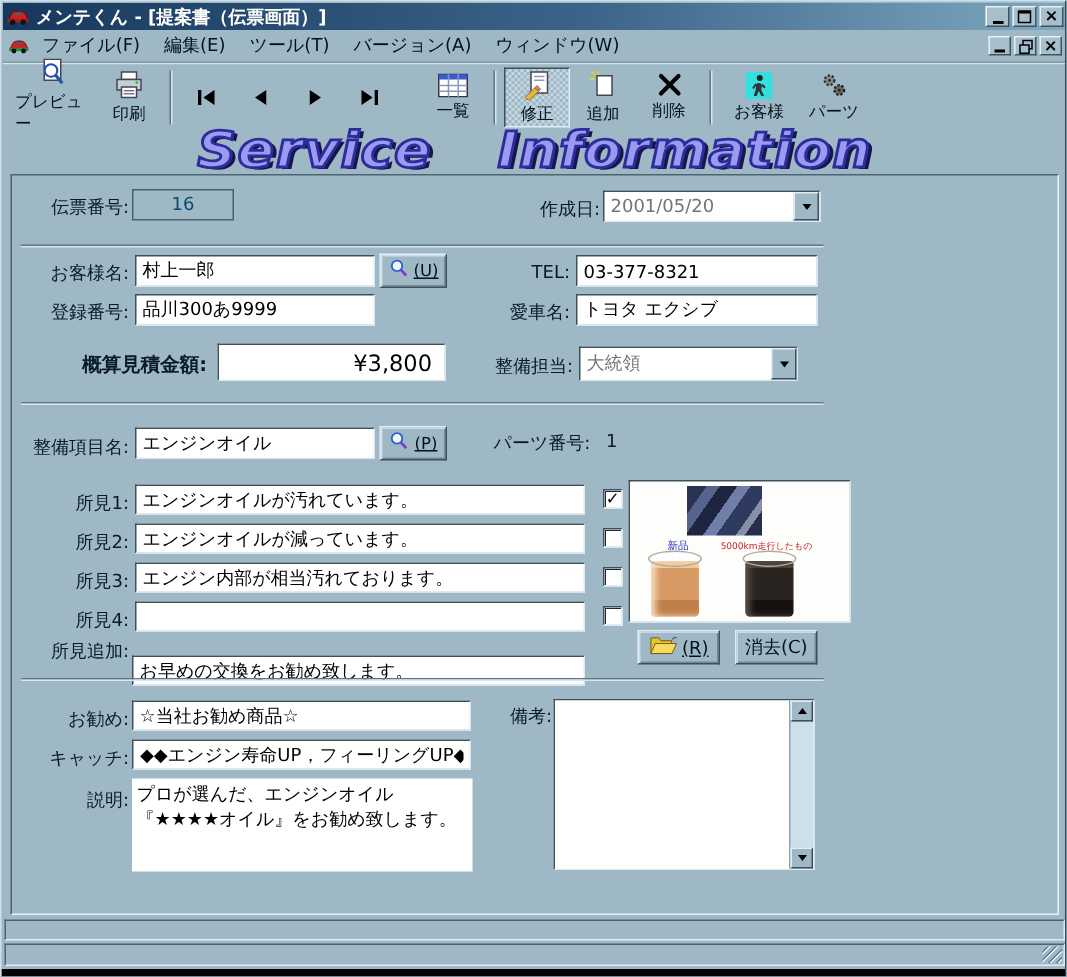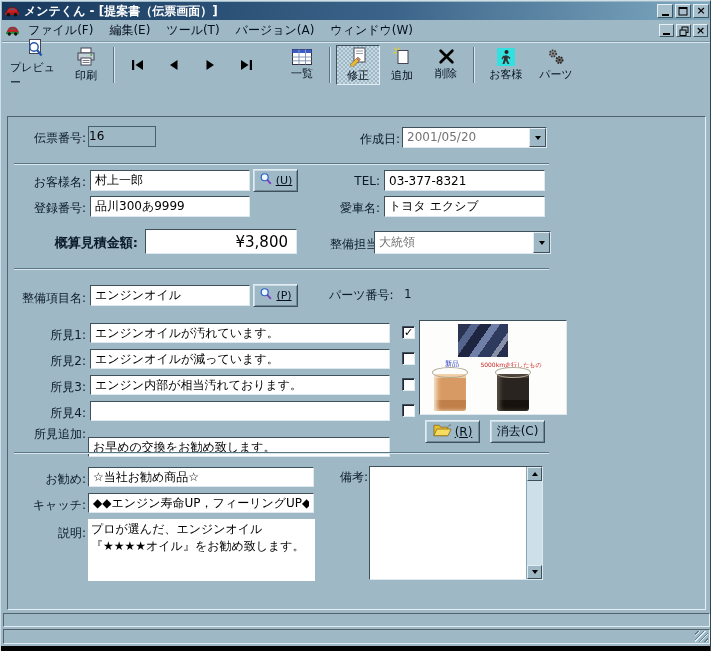--- a/index.html
+++ b/index.html
@@ -48,22 +48,22 @@
                  -webkit-text-stroke:2px #2c2c9c; text-shadow:3px 2px 0 #16164a;
                  transform:scaleY(.92); white-space:nowrap; }
 
   
   .formarea { position:absolute; left:6px; top:115px; width:699px; height:494px; background:#9fb8c6;
               border:1px solid; border-color:#4e6570 #e6eff4 #e6eff4 #4e6570; }
   .lbl { position:absolute; font-size:12px; color:#0a1a28; text-align:right; white-space:nowrap; }
   .lbl.big { font-size:13px; font-weight:bold; }
   .field { position:absolute; background:#fff; border:1px solid; border-color:#3e515b #dde9ef #dde9ef #3e515b;
            font-family:"DejaVu Sans",sans-serif; font-size:12px; color:#000; padding:1px 4px; outline:none; }
-  .flat { position:absolute; background:#9fb8c6; border:1px solid #46606c; font-size:12px; color:#000000;
-          padding-top:2px; }
+  .flat { position:absolute; background:#9fb8c6; border:1px solid #46606c; font-size:12px; color:#0c4a6e;
+          text-align:center; padding-top:2px; }
   .sep { position:absolute; height:2px; border-top:1px solid #5c7684; border-bottom:1px solid #d8e6ee; }
   .btn3d { position:absolute; background:#9fb8c6; border:1px solid; border-color:#e2edf3 #3e515b #3e515b #e2edf3;
            box-shadow:inset 1px 1px 0 #c9dbe4, inset -1px -1px 0 #708a98;
            display:flex; align-items:center; justify-content:center; gap:3px; font-size:12px; color:#04101c; cursor:pointer; }
   .combo { position:absolute; background:#fff; border:1px solid; border-color:#3e515b #dde9ef #dde9ef #3e515b;
            display:flex; align-items:stretch; }
   .combo-val { flex:1; font-size:12px; padding:2px 4px; color:#737373; white-space:nowrap; overflow:hidden; }
   .combo-btn { width:17px; background:#9fb8c6; border:1px solid; border-color:#e2edf3 #3e515b #3e515b #e2edf3;
                display:flex; align-items:center; justify-content:center; cursor:pointer; }
   .darr { width:0; height:0; border:3px solid transparent; border-top:4px solid #000; margin-top:4px; }
@@ -290,20 +290,23 @@
             <circle cx="6" cy="5.5" r="3.2" fill="#8a8a8a" stroke="#333" stroke-dasharray="1.5 1.2" stroke-width="1.6"></circle>
             <circle cx="6" cy="5.5" r="1" fill="#333"></circle>
             <circle cx="12.5" cy="12" r="3.2" fill="#6a6a6a" stroke="#222" stroke-dasharray="1.5 1.2" stroke-width="1.6"></circle>
             <circle cx="12.5" cy="12" r="1" fill="#222"></circle>
           </svg>
       </span>
       <span>パーツ</span>
     </div>
   </div>
 
+  <div class="banner">
+    <span class="banner-text">Service Information</span>
+  </div>
 
   <div class="formarea">
 
     <span class="lbl" style="left:12px;top:13px;width:66px">伝票番号:</span>
     <div class="flat" style="left:80px;top:9px;width:68px;height:21px">16</div>
 
     <span class="lbl" style="left:330px;top:14px;width:62px">作成日:</span>
     <div class="combo" style="left:394px;top:10px;width:145px;height:21px">
       <span class="combo-val">2001/05/20</span>
       <span class="combo-btn">
@@ -326,21 +329,21 @@
     <input class="field" style="left: 376px; top: 53px; width: 161px; height: 21px;" value="03-377-8321">
 
     <span class="lbl" style="left:12px;top:83px;width:66px">登録番号:</span>
     <input class="field" style="left: 82px; top: 79px; width: 160px; height: 21px;" value="品川300あ9999">
     <span class="lbl" style="left:326px;top:83px;width:46px">愛車名:</span>
     <input class="field" style="left: 376px; top: 79px; width: 161px; height: 21px;" value="トヨタ エクシブ">
 
     <span class="lbl big" style="left:18px;top:117px;width:112px">概算見積金額:</span>
     <input class="field" style="left: 137px; top: 112px; width: 152px; height: 25px; font-size: 15px; text-align: right; padding-right: 8px;" value="¥3,800">
     <span class="lbl" style="left:312px;top:119px;width:62px">整備担当:</span>
-    <div class="combo" style="left:366px;top:114px;width:177px;height:23px">
+    <div class="combo" style="left:378px;top:114px;width:146px;height:23px">
       <span class="combo-val">大統領</span>
       <span class="combo-btn">
           <i class="darr"></i>
         </span>
     </div>
 
     <div class="sep" style="left:6px;top:151px;width:535px"></div>
 
     <span class="lbl" style="left:4px;top:173px;width:74px">整備項目名:</span>
     <input class="field" style="left: 82px; top: 168px; width: 160px; height: 21px;" value="エンジンオイル">

